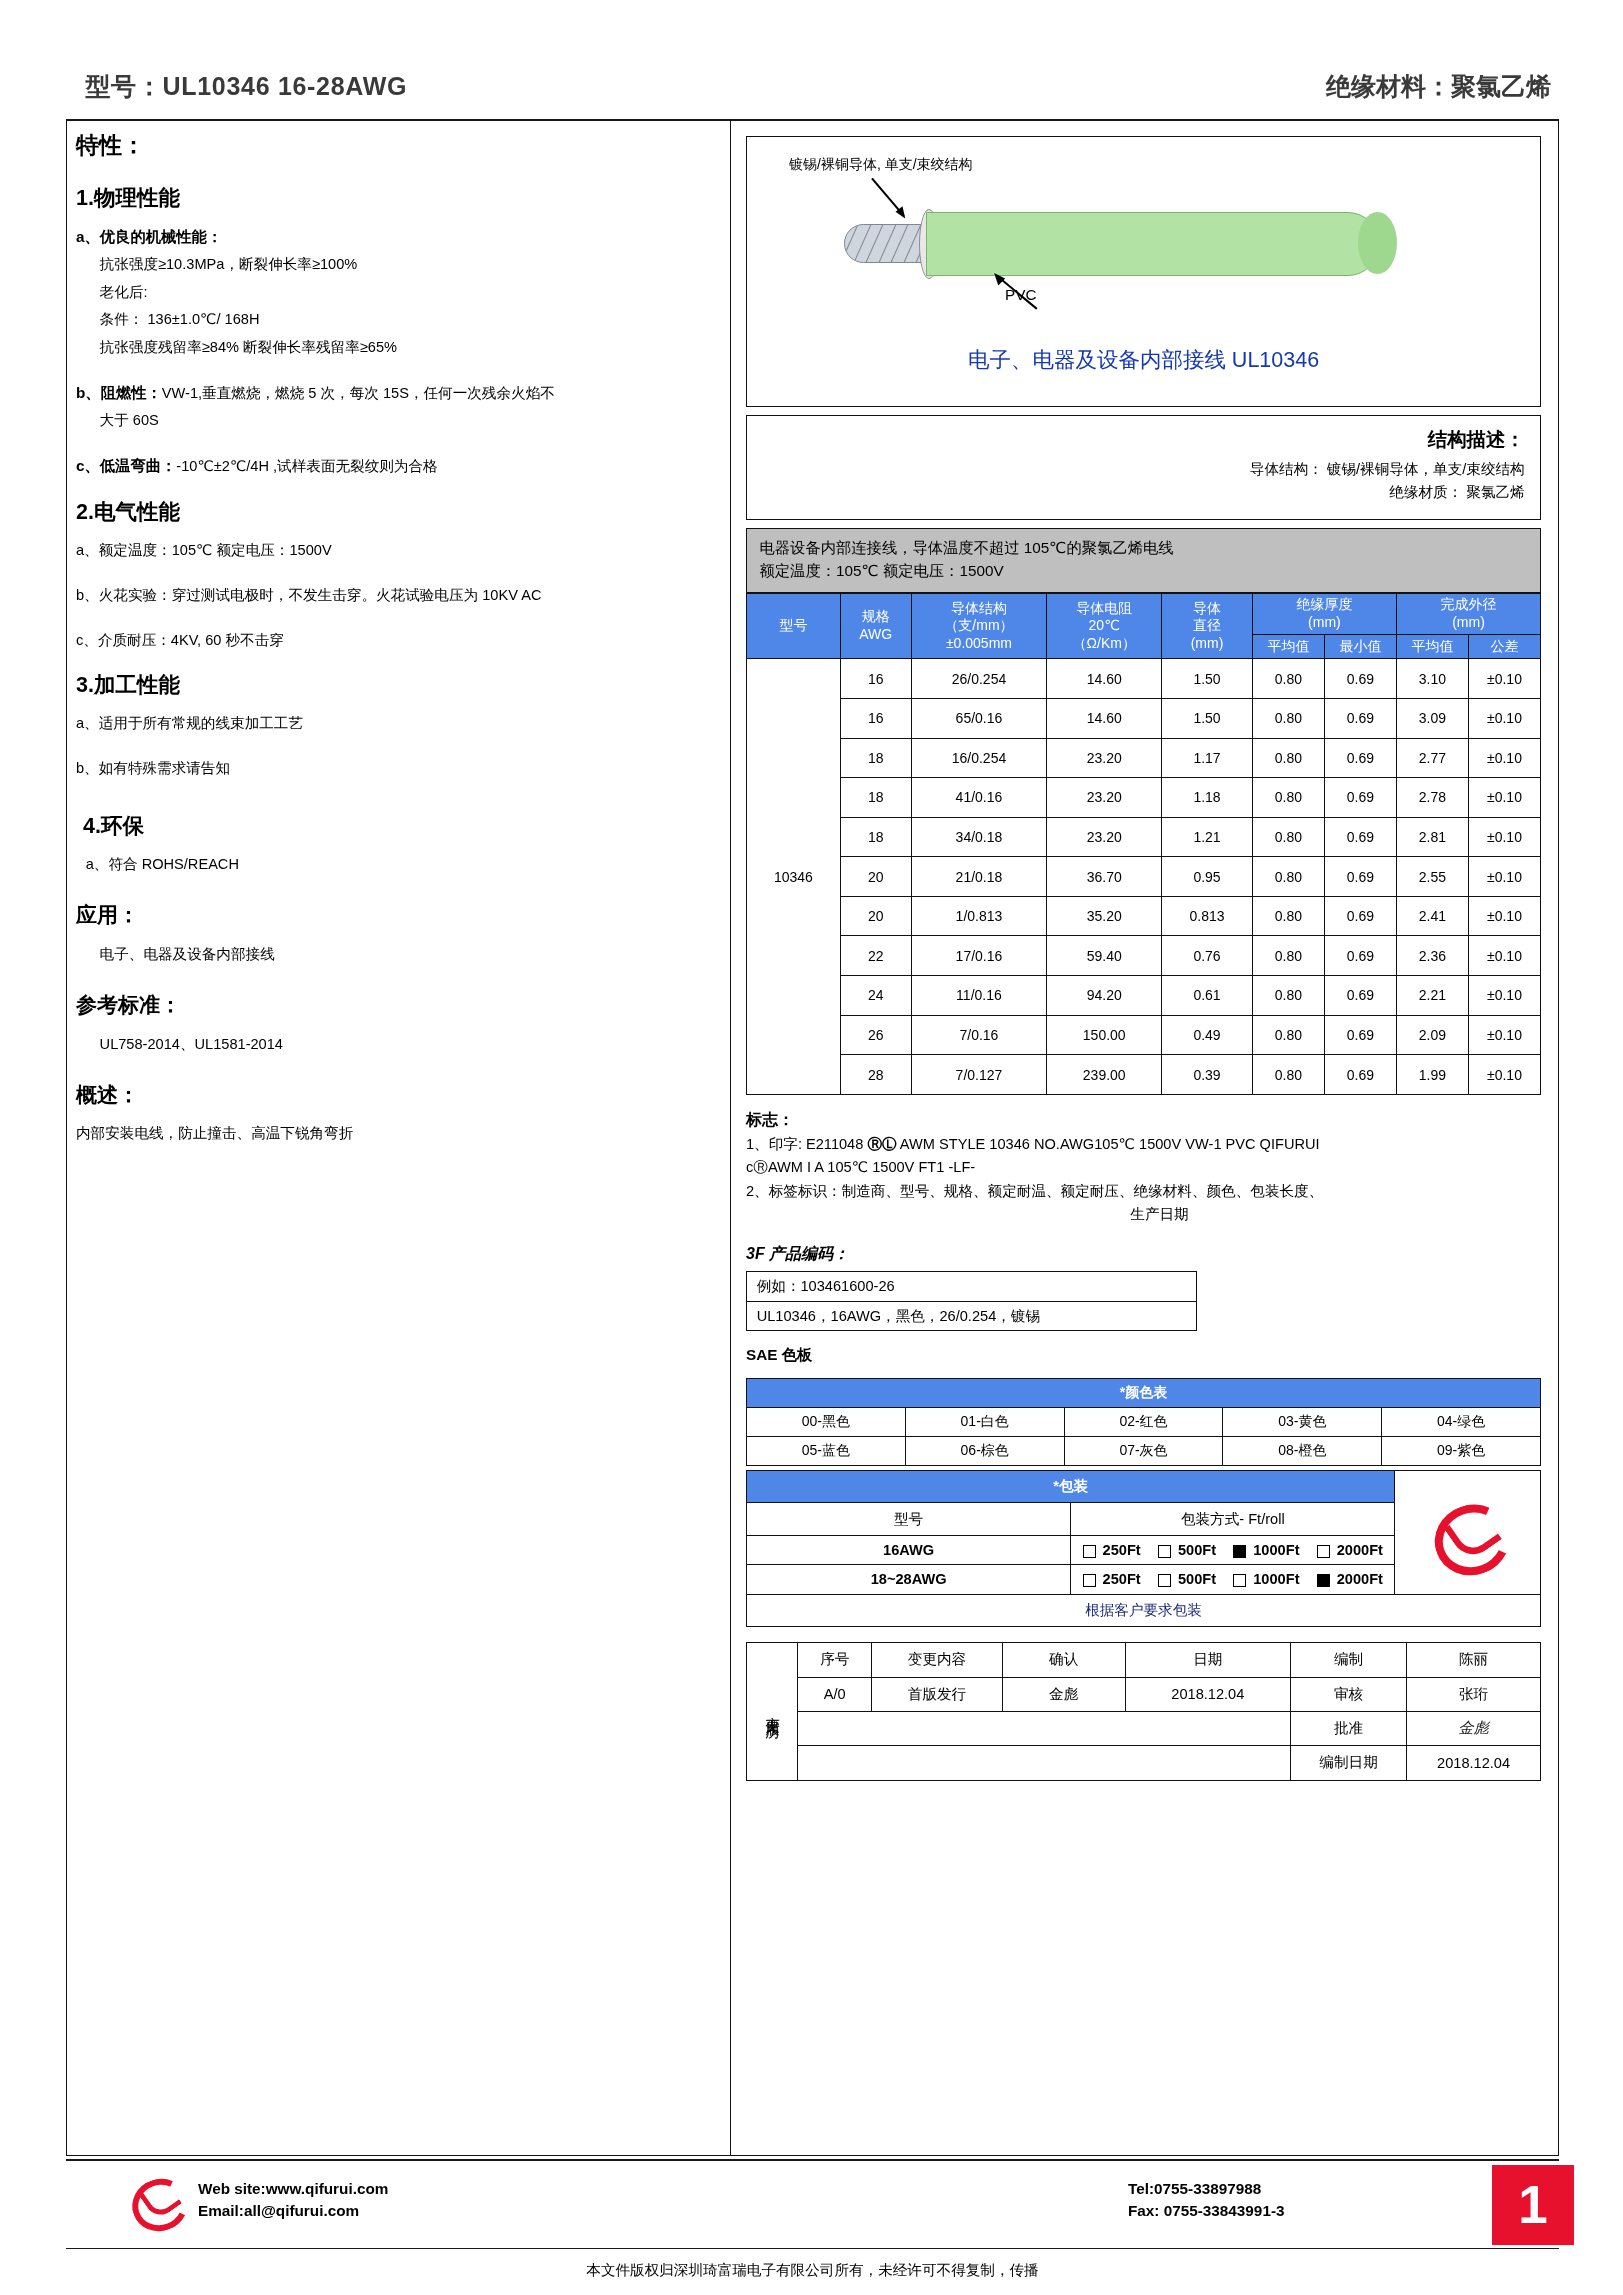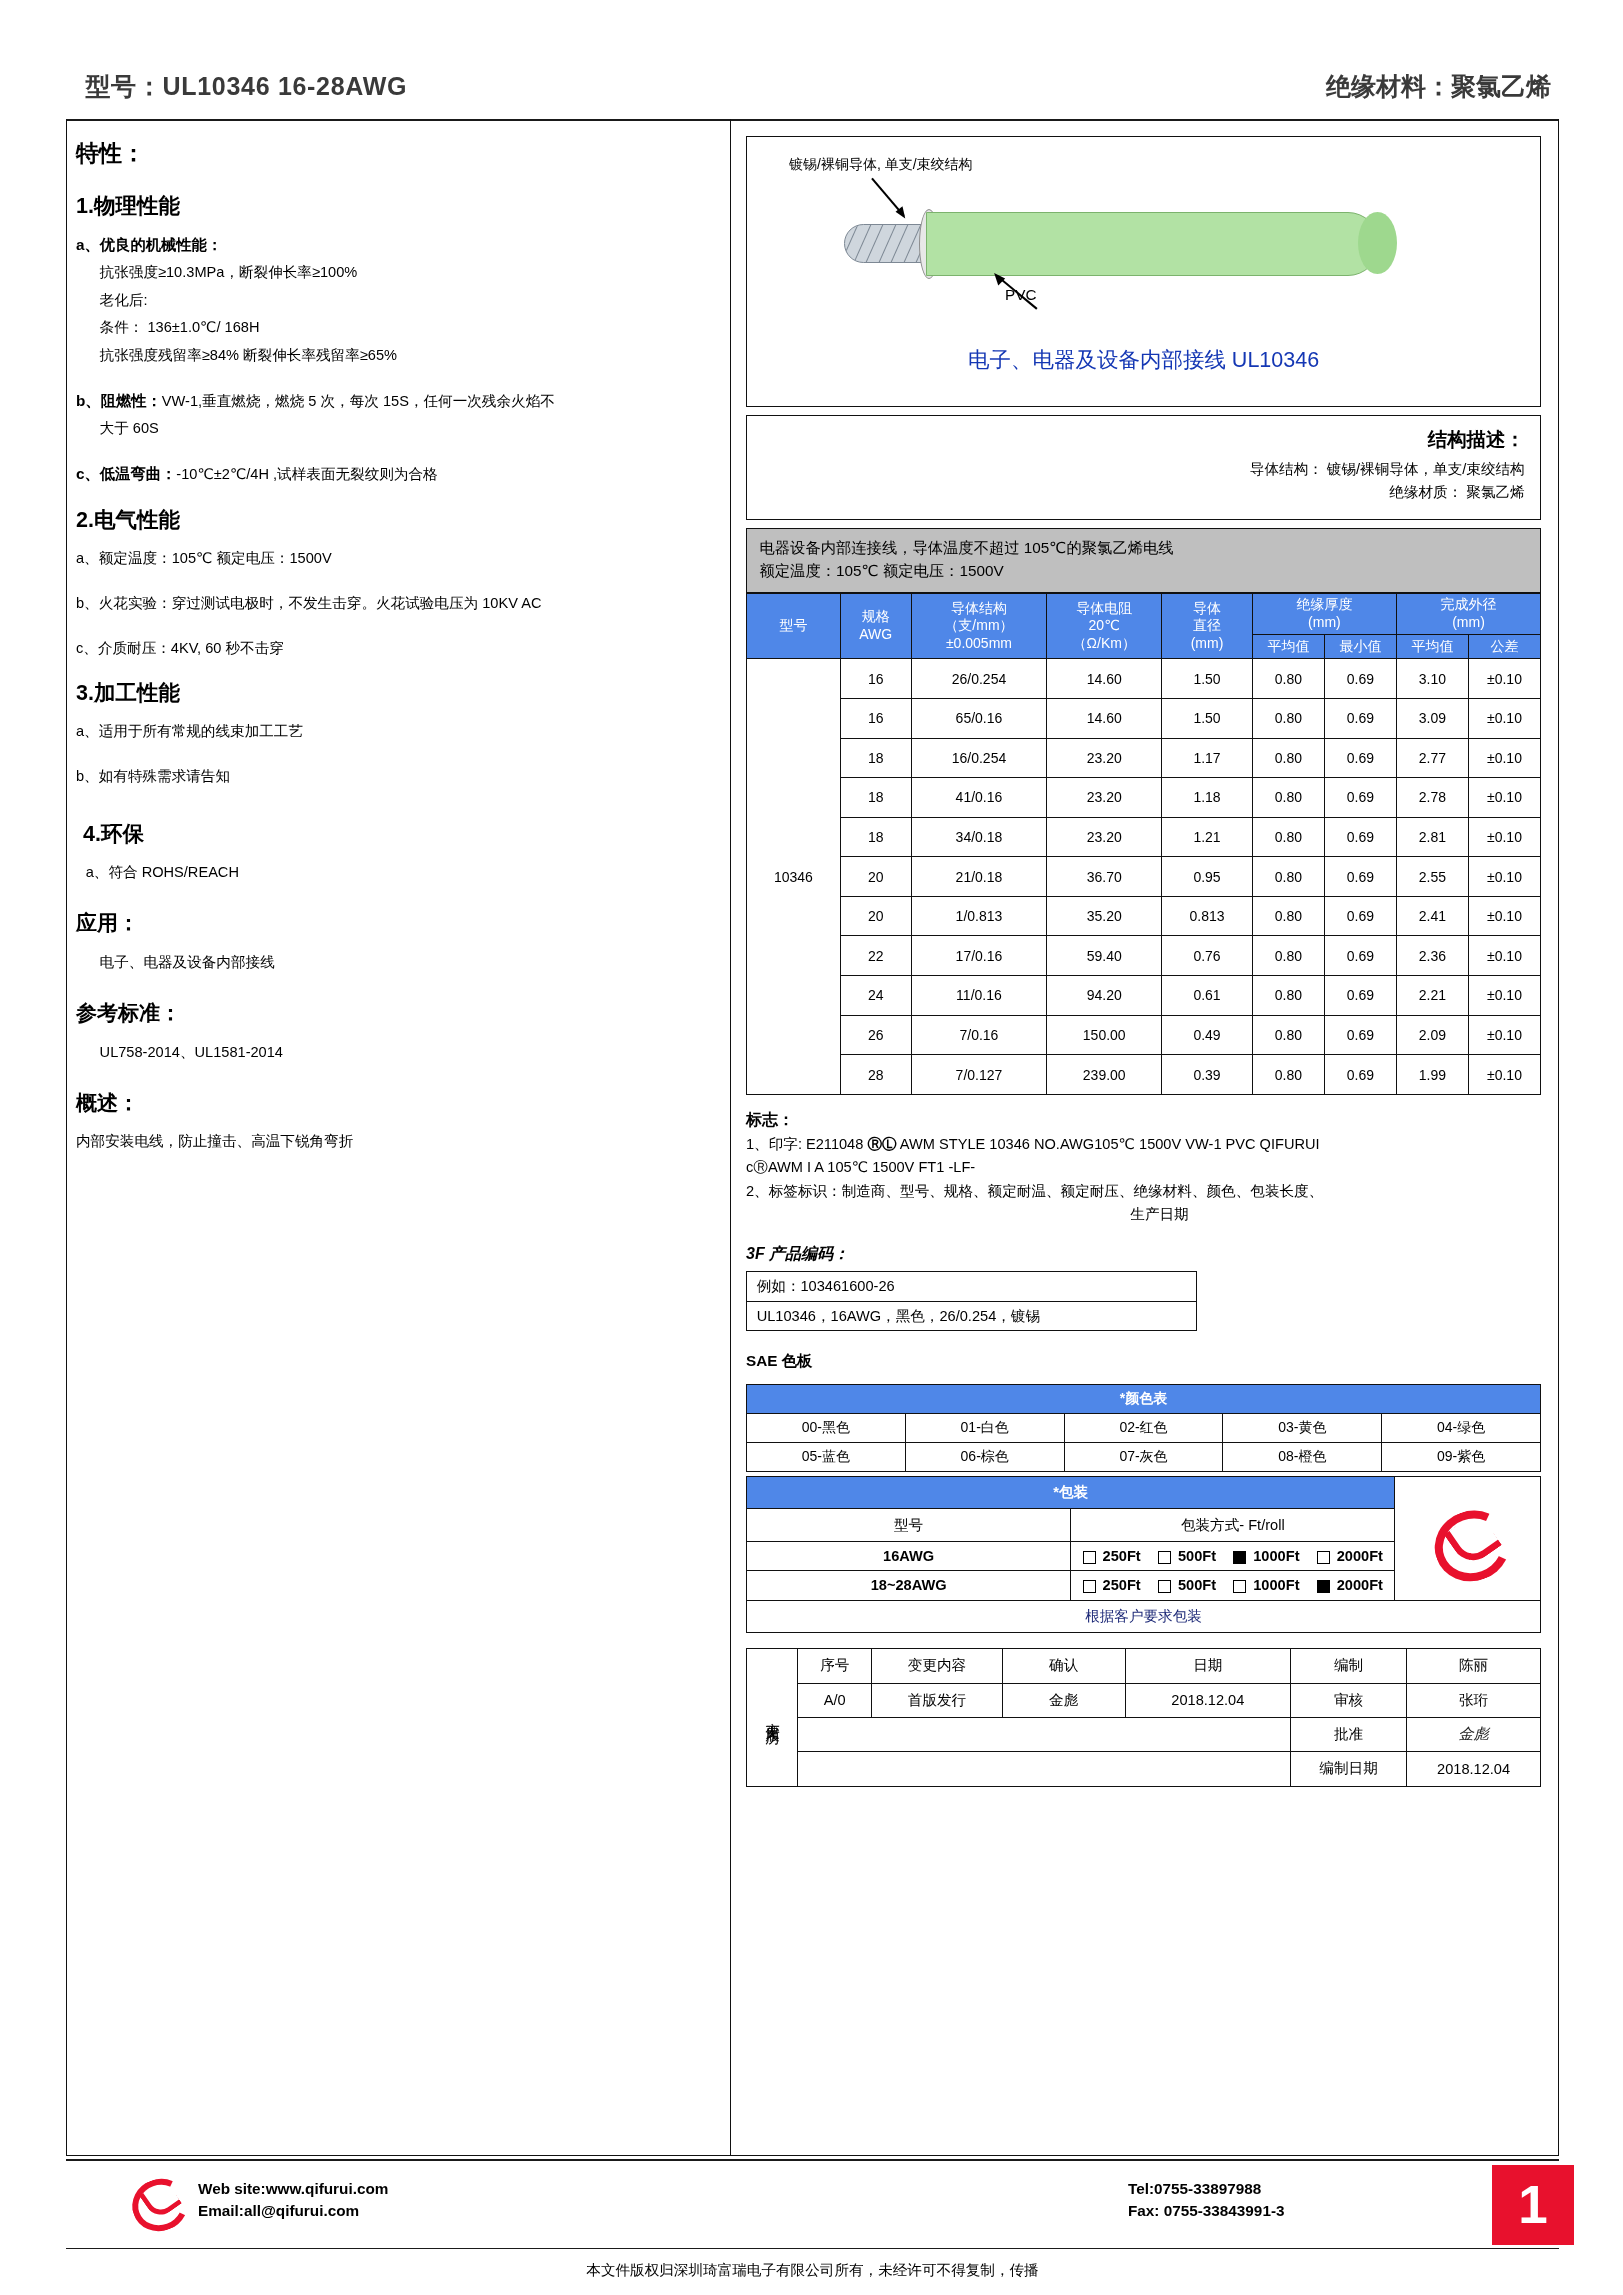--- a/index.html
+++ b/index.html
@@ -38,21 +38,21 @@
   .frame {
     position:absolute; left:66px; top:119px; width:1493px; height:2037px;
     border-left:1.4px solid #111; border-right:1.4px solid #111; border-bottom:1.4px solid #111;
     box-sizing:border-box;
   }
   .vdiv {
     position:absolute; left:730px; top:119px; width:1.4px; height:2037px; background:#111;
   }
   
   .left {
-    position:absolute; left:76px; top:136px; width:645px;
+    position:absolute; left:76px; top:128px; width:645px;
     font-size: 14.6px; line-height: 1.55;
   }
   .left h2 {
     font-size: 23px; margin: 0 0 12.5px 0; font-weight: bold;
   }
   .left h3 {
     font-size: 21.5px; margin: 18px 0 9.7px 0; font-weight: bold;
   }
   .left .b { font-weight: bold; font-size:15.3px; }
   .left p { margin: 4.9px 0; }
@@ -140,21 +140,21 @@
   
   .marking { width:795px; margin-top:12.5px; font-size:14.6px; line-height:1.6; }
   .marking .t { font-weight:bold; font-size:16px; }
   .ul-mark { font-weight:bold; }
 
   .code-title { font-weight:bold; font-style:italic; font-size:16px; margin-top:18px; }
   .code-box { width:451px; border:0.7px solid #111; box-sizing:border-box; margin-top:5.6px; }
   .code-box div { padding:4.9px 9.7px; font-size:14.6px; }
   .code-box div + div { border-top:0.7px solid #111; }
 
-  .sae-title { font-weight:bold; font-size:15.3px; margin-top:20px; }
+  .sae-title { font-weight:bold; font-size:15.3px; margin-top:14px; }
   table.sae { width:795px; border-collapse:collapse; table-layout:fixed; font-size:14px; margin-top:12px;}
   table.sae td, table.sae th { border:0.7px solid #111; text-align:center; padding:4.9px 1.4px; }
   table.sae th { background:#4f87e8; color:#fff; font-weight:bold; }
 
   .pack-title { font-weight:bold; font-size:15.3px; margin-top:14px; }
   table.pack { width:795px; border-collapse:collapse; table-layout:fixed; font-size:14.6px; margin-top:4.2px; }
   table.pack td, table.pack th { border:0.7px solid #111; text-align:center; padding:6.2px 2.8px; }
   table.pack th.hdr { background:#4f87e8; color:#fff; font-weight:bold; }
   .logo-cell { width:139px; vertical-align:middle; }
   .note-cell { text-align:left; padding-left:9.7px; color:#1e2a78; }

